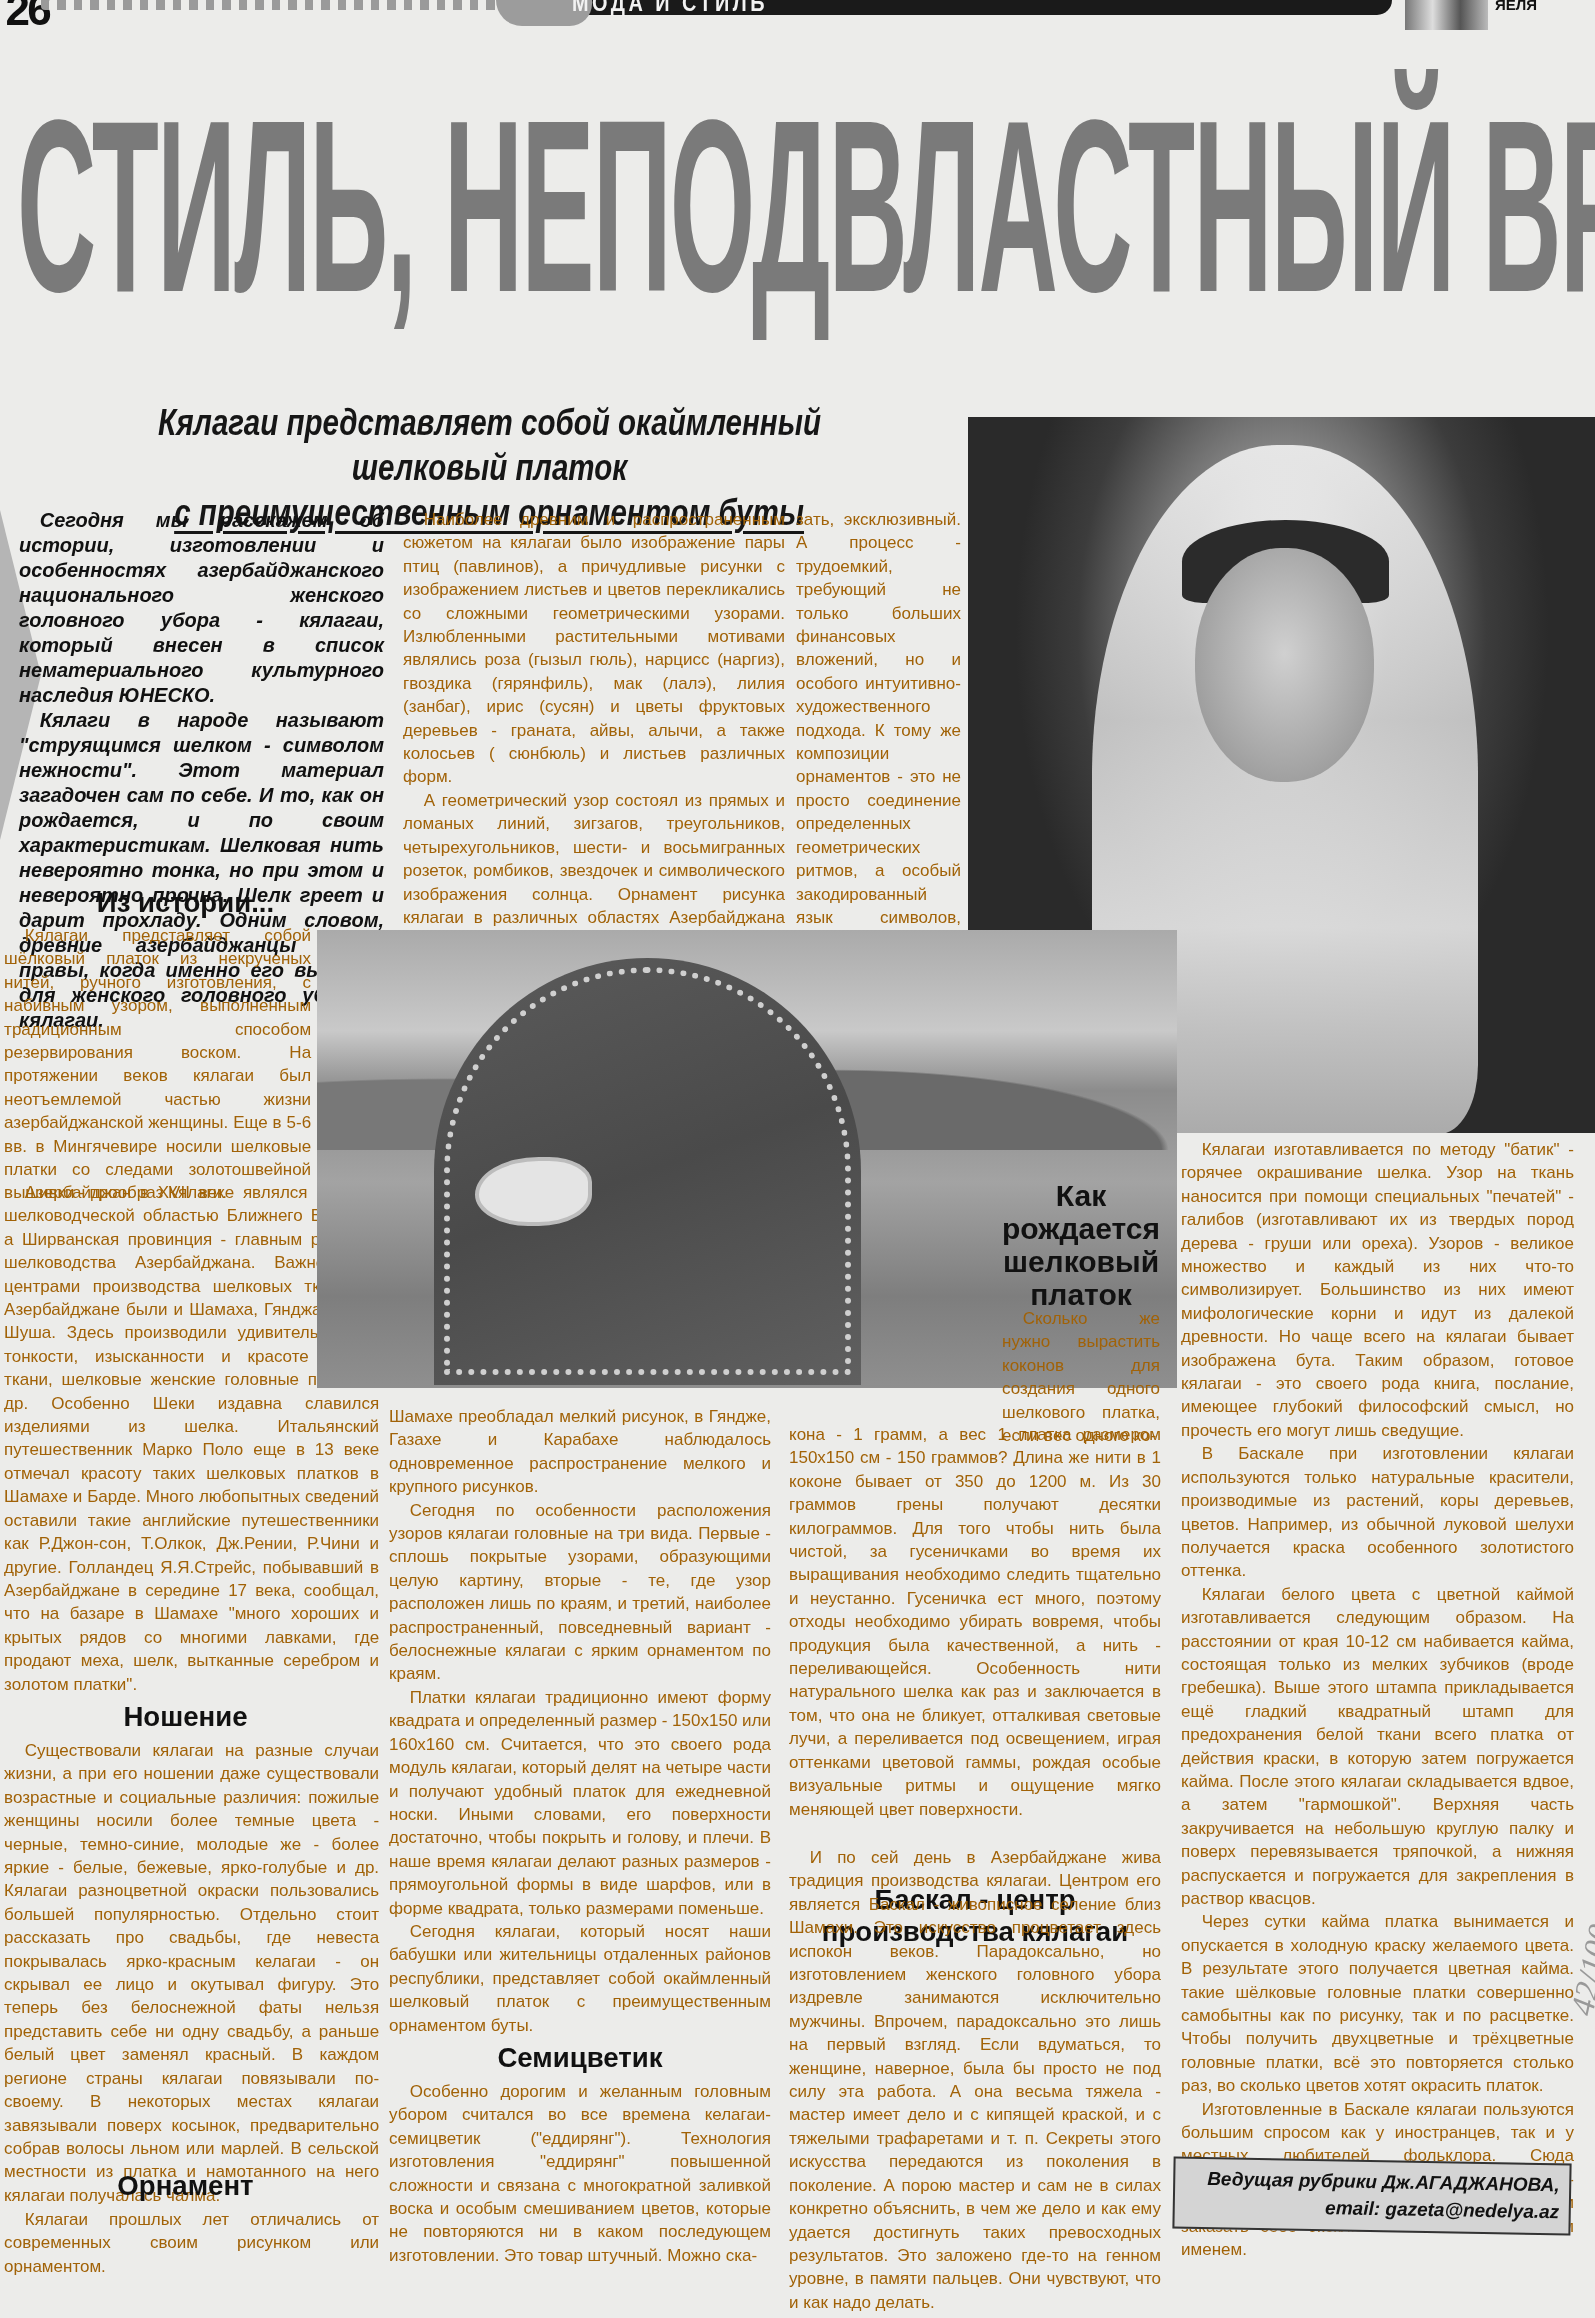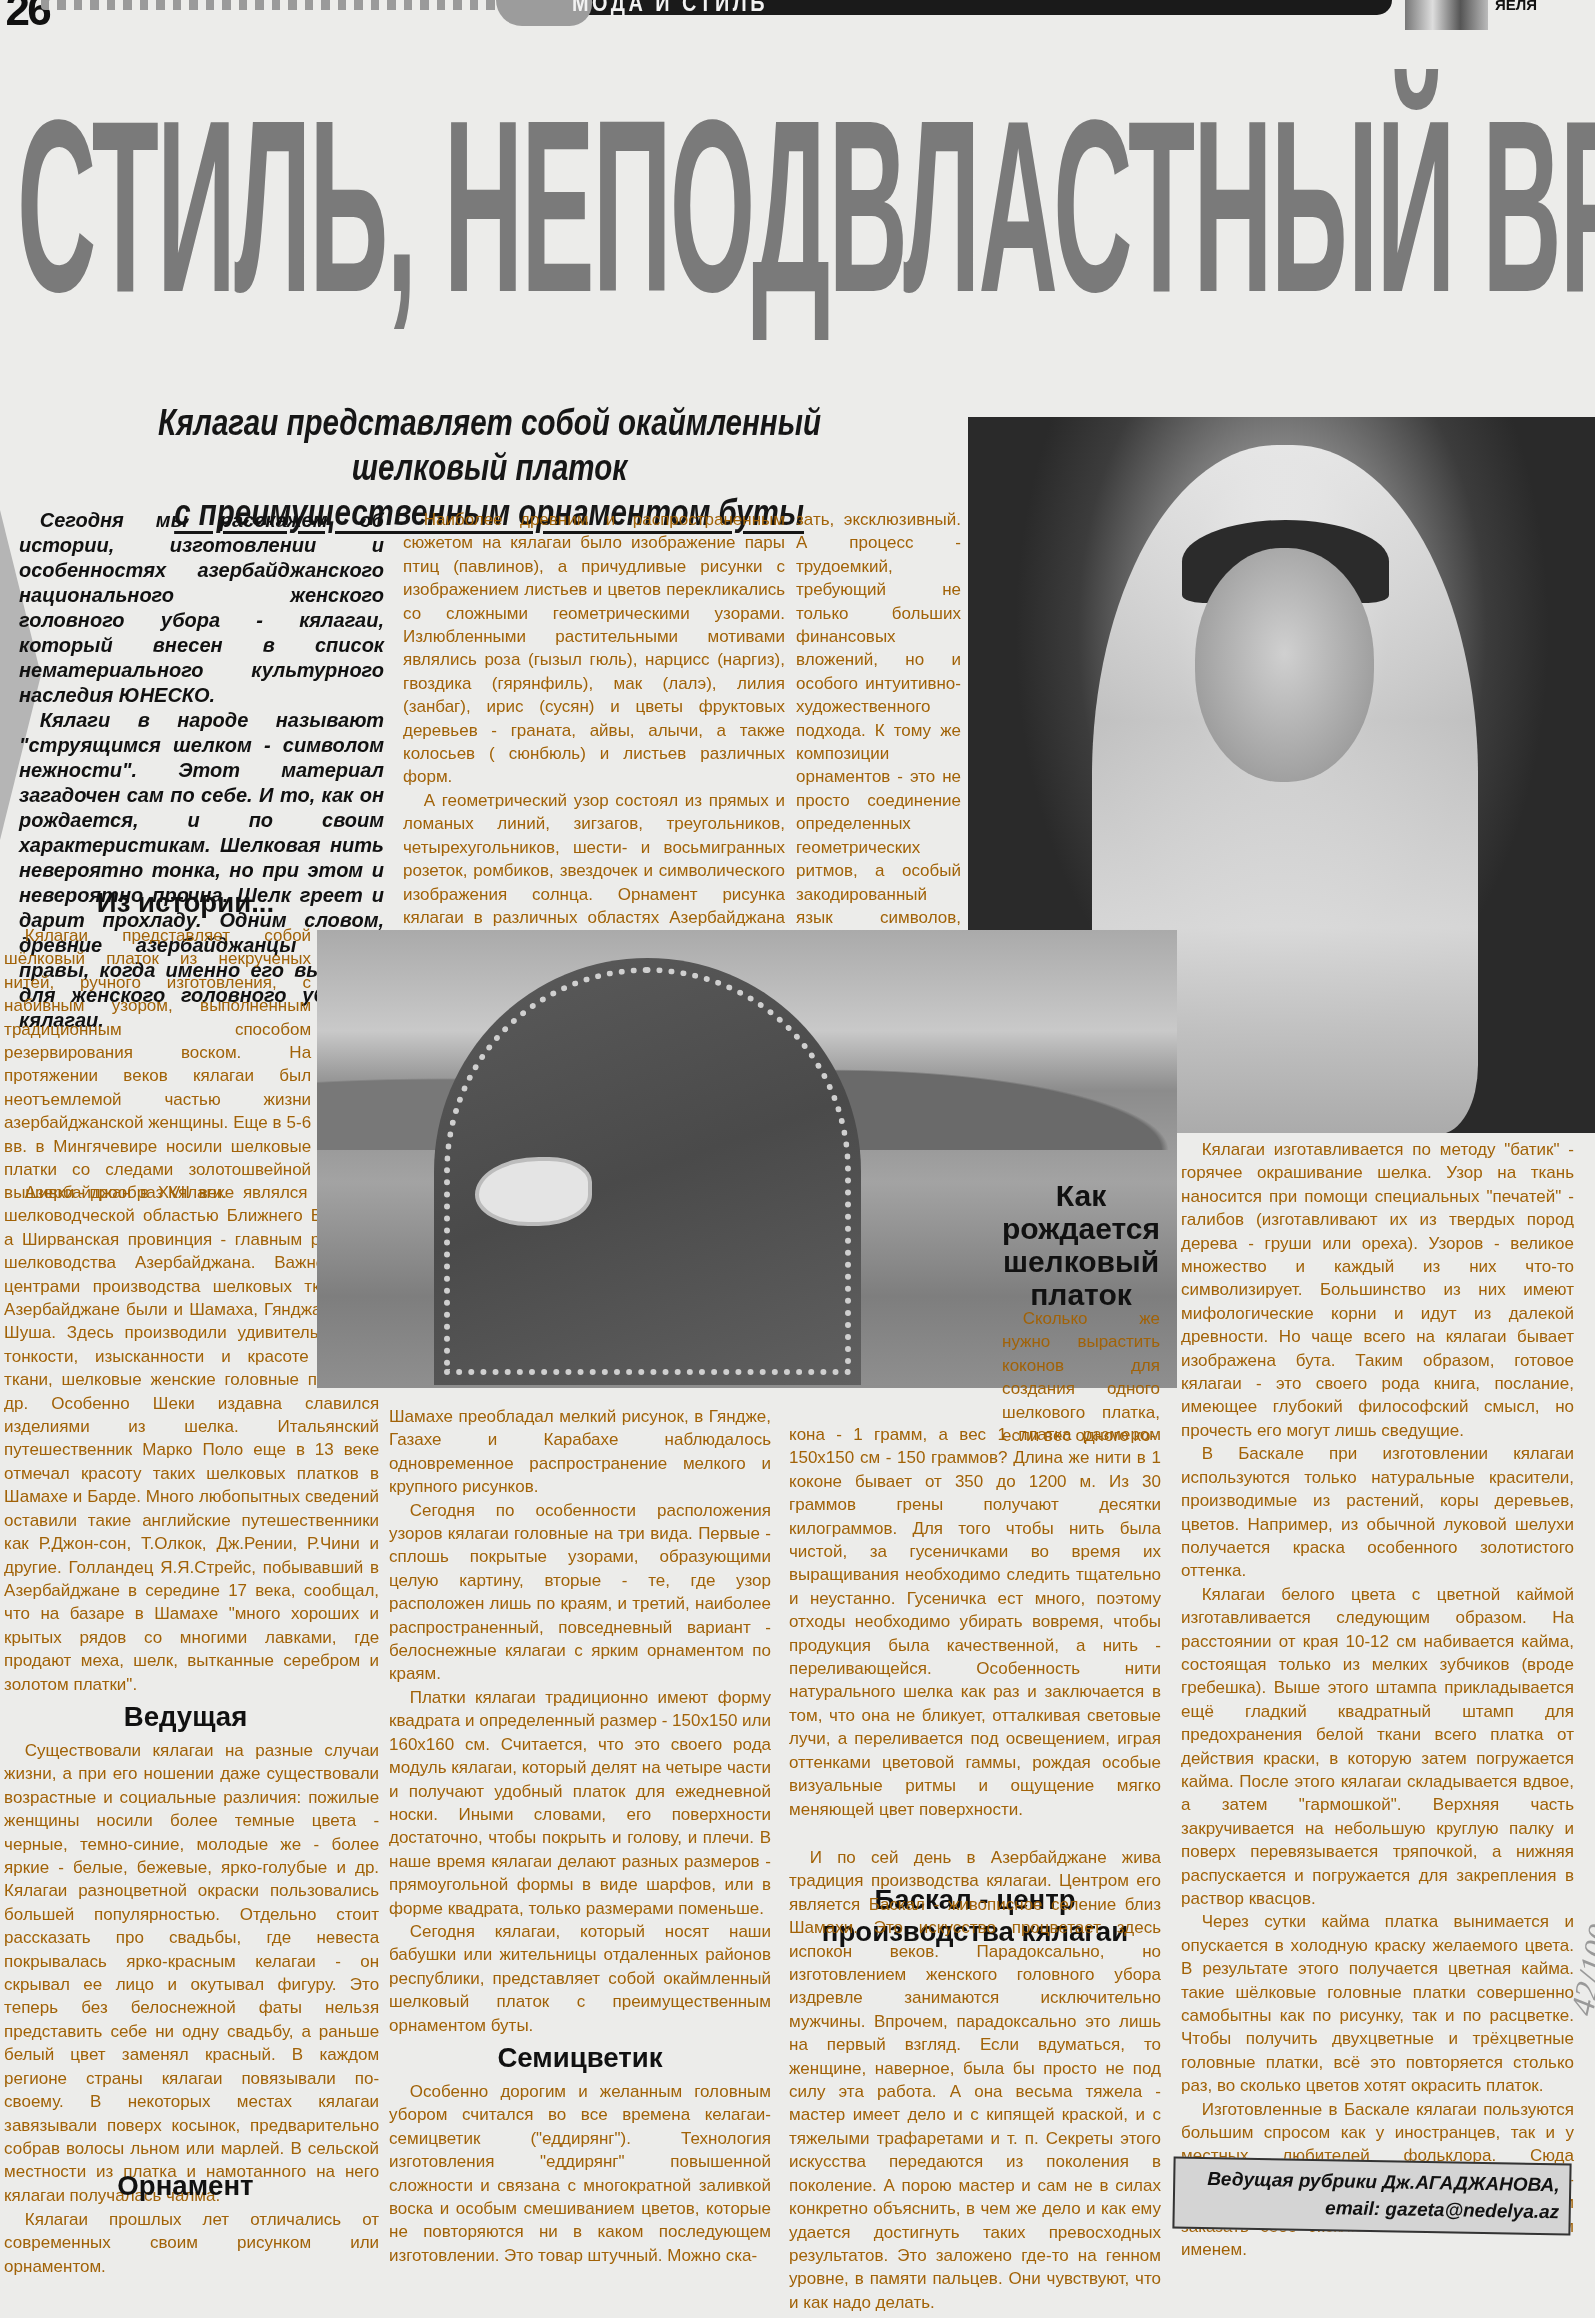--- a/index.html
+++ b/index.html
@@ -120,21 +120,21 @@
 </div>
 
 <div class="photo photo-desert">
   <div class="mount"></div>
   <div class="figure">
     <div class="border"></div>
   </div>
   <div class="buta"></div>
 </div>
 
-<div class="h-sec" style="left:41px; top:1701px; width:289px;">Ведущая</div>
+<div class="h-sec" style="left:41px; top:1701px; width:289px;">Ношение</div>
 <div class="txt" style="left:4.1px; top:1739px; width:375px;">
   <p>Существовали кялагаи на разные случаи жизни, а при его ношении даже существовали возрастные и социальные различия: пожилые женщины носили более темные цвета - черные, темно-синие, молодые же - более яркие - белые, бежевые, ярко-голубые и др. Кялагаи разноцветной окраски пользовались большей популярностью. Отдельно стоит рассказать про свадьбы, где невеста покрывалась ярко-красным келагаи - он скрывал ее лицо и окутывал фигуру. Это теперь без белоснежной фаты нельзя представить себе ни одну свадьбу, а раньше белый цвет заменял красный. В каждом регионе страны кялагаи повязывали по-своему. В некоторых местах кялагаи завязывали поверх косынок, предварительно собрав волосы льном или марлей. В сельской местности из платка и намотанного на него кялагаи получалась чалма.</p>
 </div>
 
 <div class="h-sec" style="left:41px; top:2170px; width:289px;">Орнамент</div>
 <div class="txt" style="left:4.1px; top:2208px; width:375px;">
   <p>Кялагаи прошлых лет отличались от современных своим рисунком или орнаментом.</p>
 </div>
 
 <div class="txt" style="left:389px; top:1405px; width:382px;">

